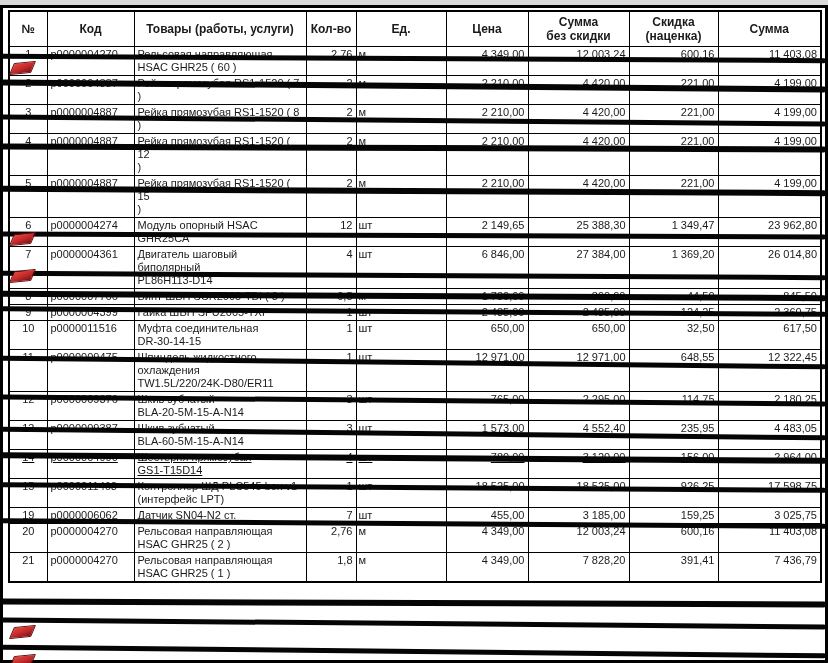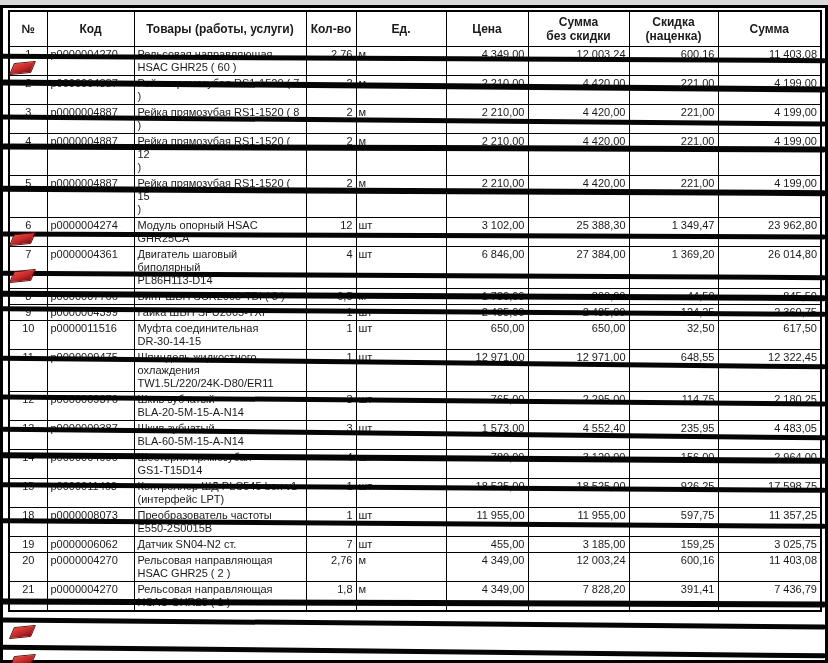--- a/index.html
+++ b/index.html
@@ -153,21 +153,21 @@
         </tr>
         <tr style="height: 27px;">
           <td class="c-num">6</td>
           <td class="c-left">p0000004274</td>
           <td class="c-left">
             <div>Модуль опорный HSAC</div>
             <div>GHR25CA</div>
           </td>
           <td class="c-right">12</td>
           <td class="c-left c-unit">шт</td>
-          <td class="c-right">3 102,00</td>
+          <td class="c-right">2 149,65</td>
           <td class="c-right">25 388,30</td>
           <td class="c-right">1 349,47</td>
           <td class="c-right">23 962,80</td>
         </tr>
         <tr style="height: 27px;">
           <td class="c-num">7</td>
           <td class="c-left">p0000004361</td>
           <td class="c-left">
             <div>Двигатель шаговый биполярный</div>
             <div>PL86H113-D14</div>
@@ -255,21 +255,21 @@
             <div>Шкив зубчатый</div>
             <div>BLA-60-5M-15-A-N14</div>
           </td>
           <td class="c-right">3</td>
           <td class="c-left c-unit">шт</td>
           <td class="c-right">1 573,00</td>
           <td class="c-right">4 552,40</td>
           <td class="c-right">235,95</td>
           <td class="c-right">4 483,05</td>
         </tr>
-        <tr style="height: 27px;">
+        <tr style="height: 27px; text-decoration: underline;">
           <td class="c-num">14</td>
           <td class="c-left">p0000004990</td>
           <td class="c-left">
             <div>Шестерня прямозубая</div>
             <div>GS1-T15D14</div>
           </td>
           <td class="c-right">4</td>
           <td class="c-left c-unit">шт</td>
           <td class="c-right">780,00</td>
           <td class="c-right">3 120,00</td>
@@ -282,34 +282,20 @@
           <td class="c-left">
             <div>Контроллер ШД PLC545 box v1</div>
             <div>(интерфейс LPT)</div>
           </td>
           <td class="c-right">1</td>
           <td class="c-left c-unit">шт</td>
           <td class="c-right">18 525,00</td>
           <td class="c-right">18 525,00</td>
           <td class="c-right">926,25</td>
           <td class="c-right">17 598,75</td>
-        </tr>
-        <tr style="height: 27px;">
-          <td class="c-num">18</td>
-          <td class="c-left">p0000008073</td>
-          <td class="c-left">
-            <div>Преобразователь частоты</div>
-            <div>E550-2S0015B</div>
-          </td>
-          <td class="c-right">1</td>
-          <td class="c-left c-unit">шт</td>
-          <td class="c-right">11 955,00</td>
-          <td class="c-right">11 955,00</td>
-          <td class="c-right">597,75</td>
-          <td class="c-right">11 357,25</td>
         </tr>
         <tr style="height: 15px;">
           <td class="c-num">19</td>
           <td class="c-left">p0000006062</td>
           <td class="c-left">
             <div>Датчик SN04-N2 ст.</div>
           </td>
           <td class="c-right">7</td>
           <td class="c-left c-unit">шт</td>
           <td class="c-right">455,00</td>

